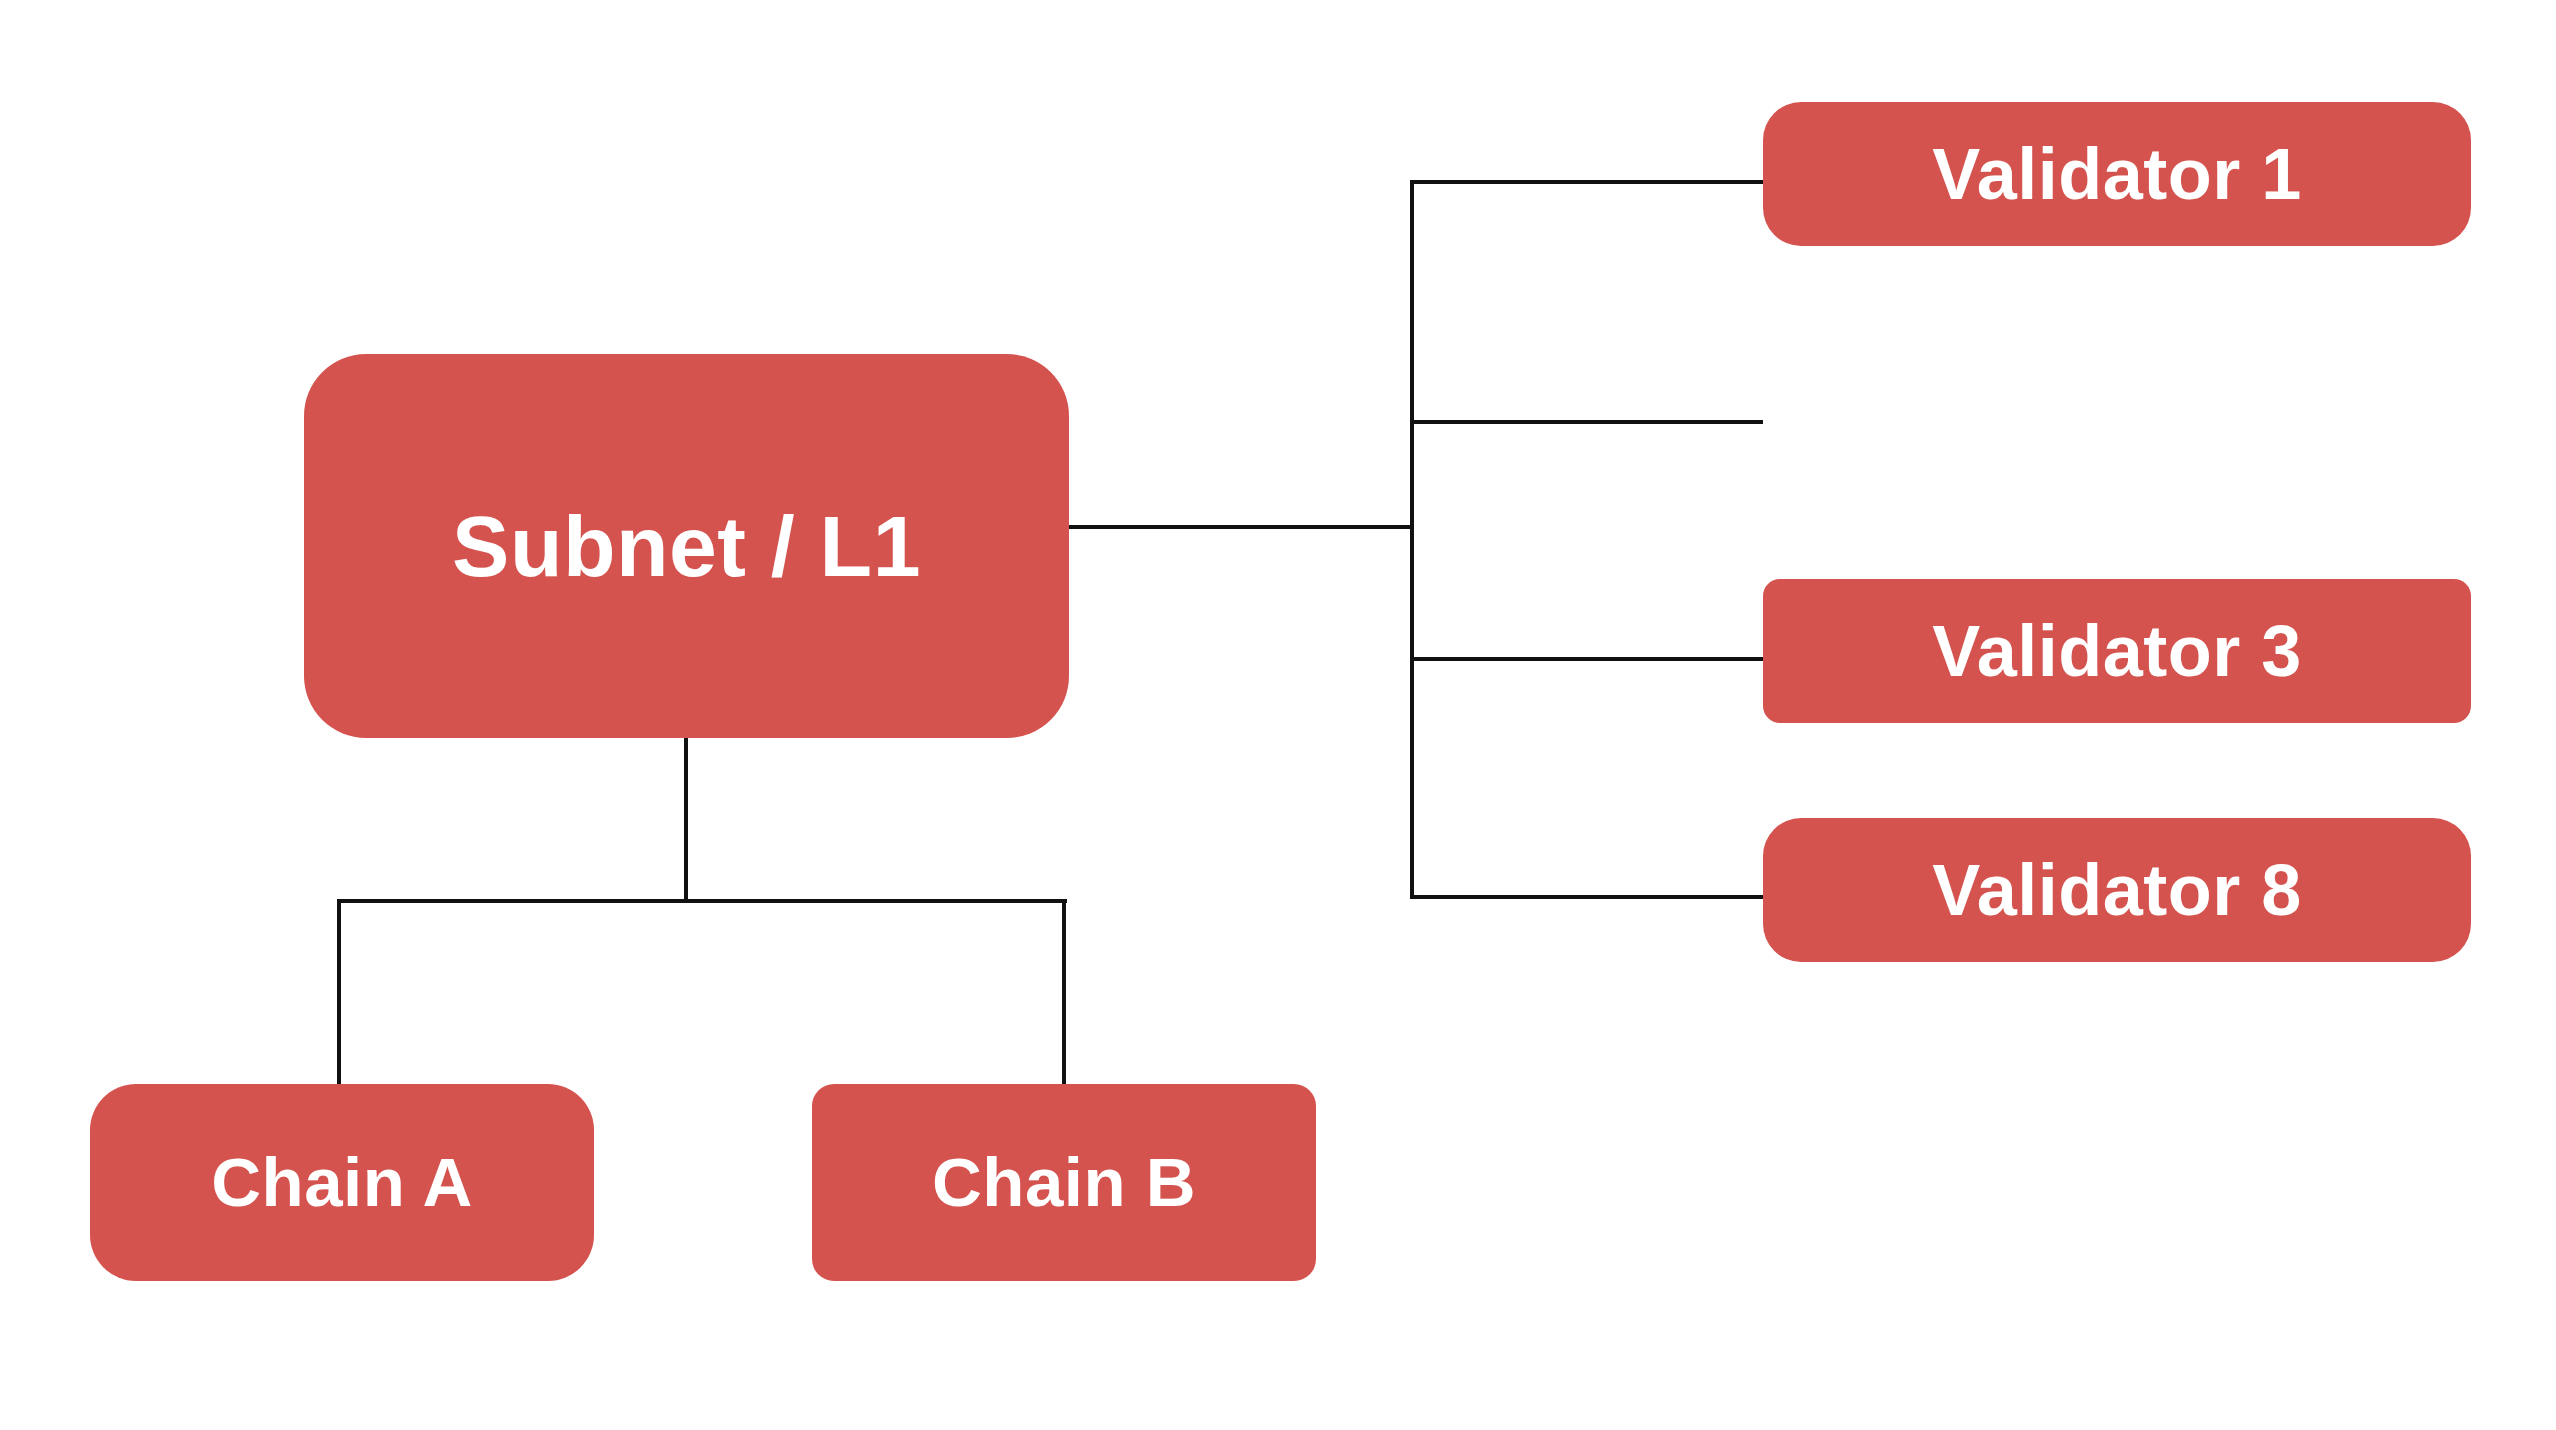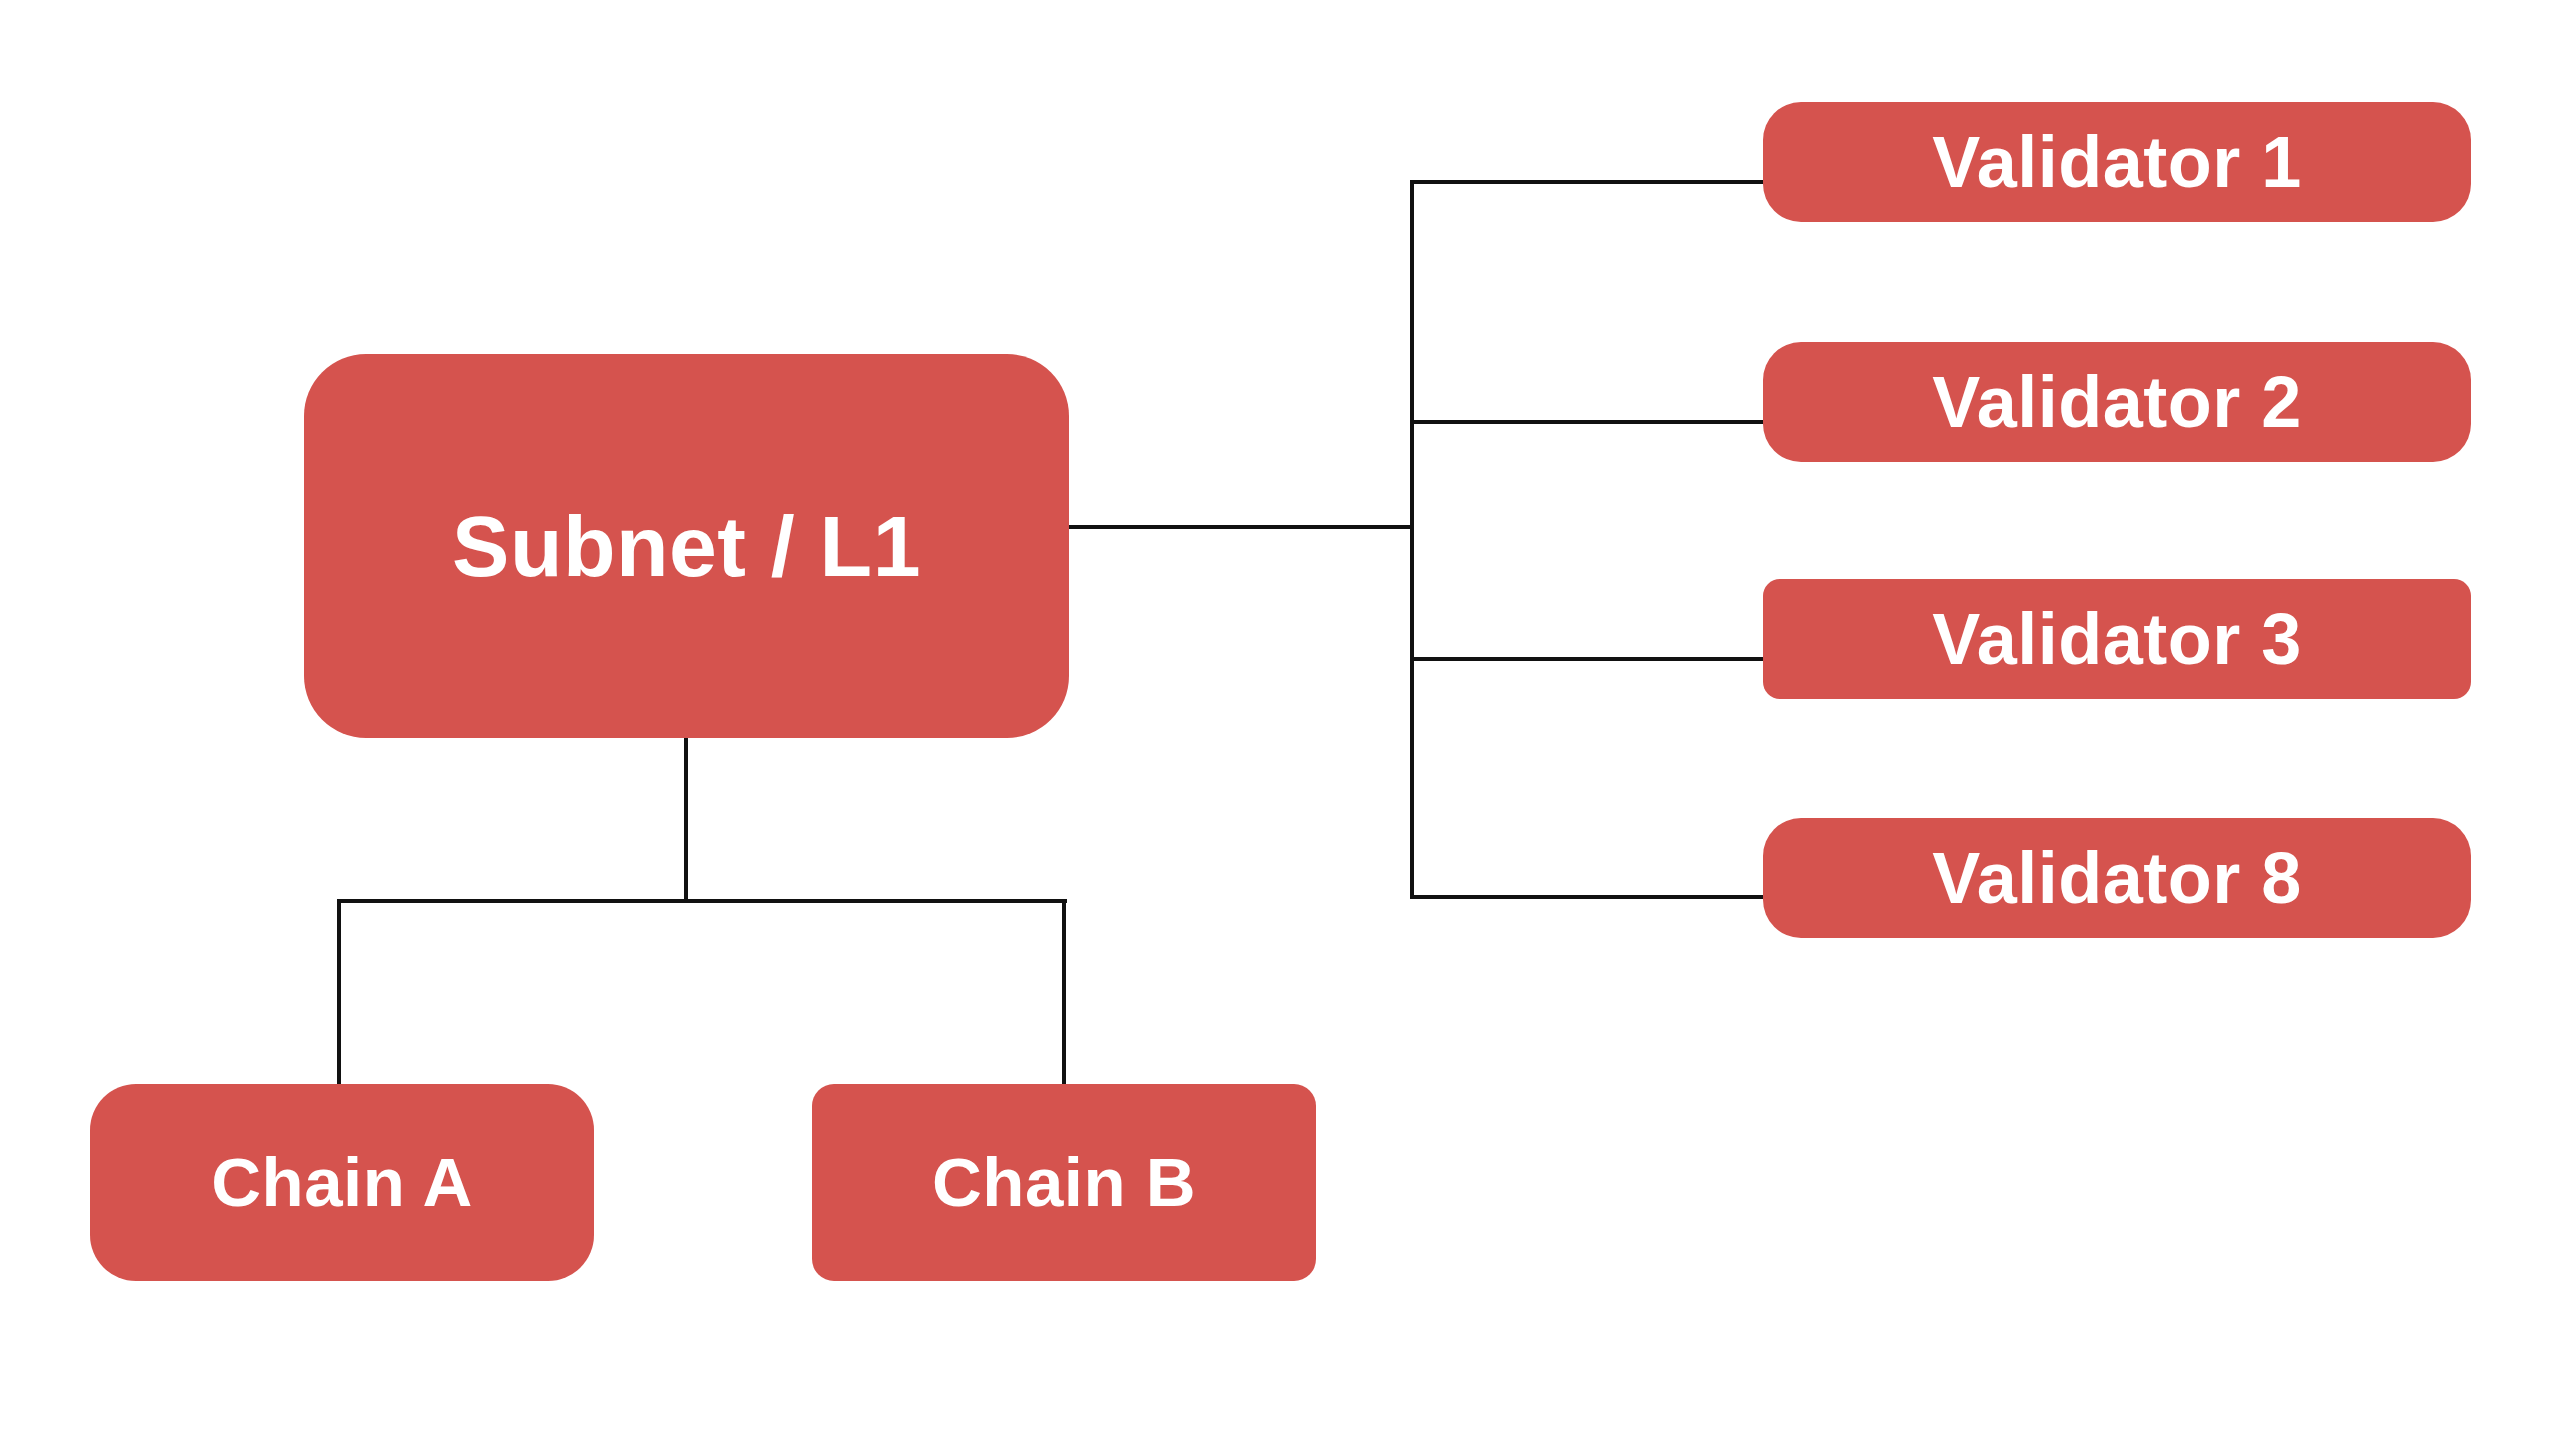--- a/index.html
+++ b/index.html
@@ -35,21 +35,21 @@
     letter-spacing: 0.5px;
   }
   .node--subnet {
     left: 304px; top: 354px;
     width: 765px; height: 384px;
     border-radius: 62px;
     font-size: 86px;
   }
   .node--validator {
     left: 1763px;
-    width: 708px; height: 120px;
+    width: 708px; height: 144px;
     border-radius: 38px;
     font-size: 72px;
   }
   .node--validator-1 { top: 102px; }
   .node--validator-2 { top: 342px; }
   .node--validator-3 { top: 579px; border-radius: 17px; }
   .node--validator-4 { top: 818px; }
   .node--chain {
     top: 1084px;
     width: 504px; height: 197px;
@@ -93,21 +93,20 @@
   <div class="line line--stub-v4"></div>
   <div class="line line--subnet-drop"></div>
   <div class="line line--chain-bar"></div>
   <div class="line line--chain-a-drop"></div>
   <div class="line line--chain-b-drop"></div>
 
   <div class="node node--subnet">Subnet / L1</div>
 
   <div class="node node--validator node--validator-1">Validator 1</div>
 
-  <div class="node node--validator node--validator-2">Validator 2</div>
 
   <div class="node node--validator node--validator-3">Validator 3</div>
 
   <div class="node node--validator node--validator-4">Validator 8</div>
 
   <div class="node node--chain node--chain-a">Chain A</div>
 
   <div class="node node--chain node--chain-b">Chain B</div>
 
 </div>

